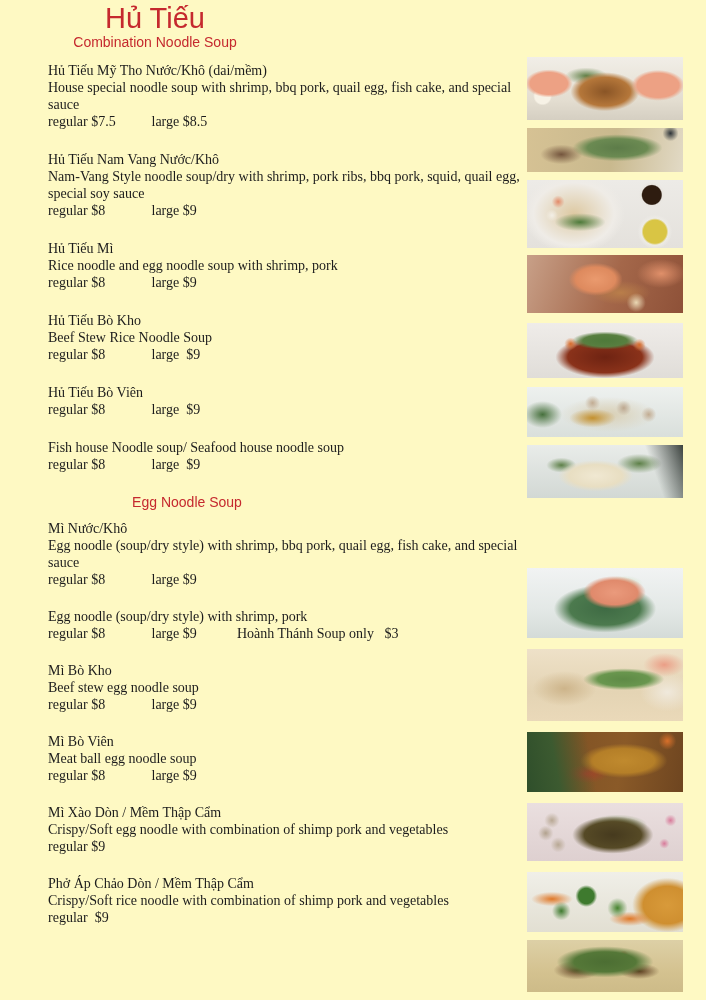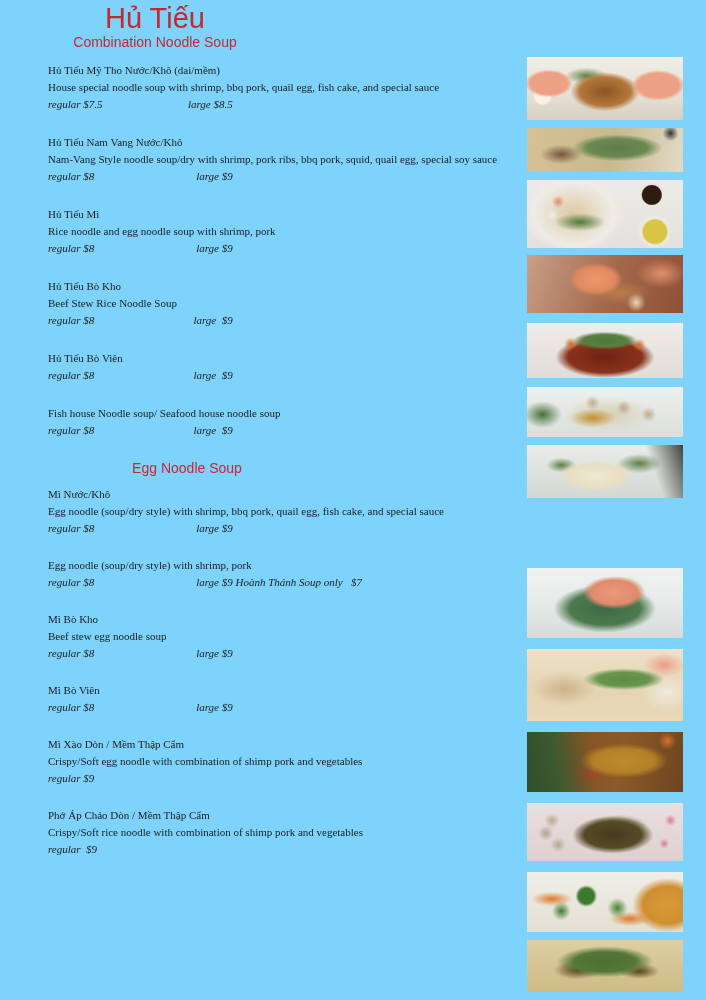--- a/index.html
+++ b/index.html
@@ -1,34 +1,34 @@
 <!DOCTYPE html>
 <html lang="vi"><head>
 <meta charset="utf-8">
 <style>
   html,body { margin:0; padding:0; background:#ffffff; }
   .page {
     position:relative; width:706px; height:1000px; margin:0 auto;
-    background:#7dd3fc; overflow:hidden;
+    background:#fef9c3; overflow:hidden;
     font-family:"Liberation Serif", serif; color:#1c1c1c;
   }
   .left-col { position:absolute; left:48px; top:0; width:478px; }
 
   .sec-header { font-family:"Liberation Sans", sans-serif; color:#c5292e; }
   .sec-header .sec-title { font-size:29px; line-height:32px; font-weight:400; }
   .sec-header .sec-sub   { font-size:14px; line-height:16px; font-weight:400; }
   .s1-header { width:220px; margin:2px 0 12px -3px; text-align:center; }
   .s2-header { width:290px; margin:8px 0 10px -6px; text-align:center; }
 
   .item { margin-bottom:21px; }
   .sec2 .item { margin-bottom:20px; }
-  .item-name, .item-desc, .price-line { font-size:11px; line-height:17px; }
-  .price-line span { display:inline-block; white-space:pre; vertical-align:top;font-style:italic; }
+  .item-name, .item-desc, .price-line { font-size:14px; line-height:17px; }
+  .price-line span { display:inline-block; white-space:pre; vertical-align:top; }
   .pr-reg   { min-width:100px; }
-  .pr-large { min-width:82px;text-align:right; }
+  .pr-large { min-width:82px; }
 
   .photo { position:absolute; left:527px; width:156px; background-color:#e8e5de; }
   .ph1 { top:57px;  height:63px;
     background:
       radial-gradient(ellipse 34px 20px at 14% 42%, #eda184 0%, #eda184 55%, transparent 70%),
       radial-gradient(ellipse 38px 22px at 84% 45%, #eda184 0%, #eda184 55%, transparent 70%),
       radial-gradient(circle 11px at 10% 62%, #f7f2e6 0%, #f7f2e6 70%, transparent 85%),
       radial-gradient(ellipse 46px 26px at 50% 55%, #8a5526 0%, #b5773a 55%, transparent 75%),
       radial-gradient(ellipse 30px 12px at 38% 30%, #5f7f45 0%, transparent 70%),
       linear-gradient(180deg, #f1eee7 0%, #e3ddd0 70%, #d5cfc2 100%); }
@@ -206,36 +206,37 @@
           <span class="pr-large">large $9</span>
           <span class="pr-extra"></span>
         </div>
       </div>
 
       <div class="item">
         <div class="item-desc">Egg noodle (soup/dry style) with shrimp, pork</div>
         <div class="price-line">
           <span class="pr-reg">regular $8</span>
           <span class="pr-large">large $9</span>
-          <span class="pr-extra">Hoành Thánh Soup only   $7</span>
+          <span class="pr-extra">Hoành Thánh Soup only   $3</span>
         </div>
       </div>
 
       <div class="item">
         <div class="item-name">Mì Bò Kho</div>
         <div class="item-desc">Beef stew egg noodle soup</div>
         <div class="price-line">
           <span class="pr-reg">regular $8</span>
           <span class="pr-large">large $9</span>
           <span class="pr-extra"></span>
         </div>
       </div>
 
       <div class="item">
         <div class="item-name">Mì Bò Viên</div>
+        <div class="item-desc">Meat ball egg noodle soup</div>
         <div class="price-line">
           <span class="pr-reg">regular $8</span>
           <span class="pr-large">large $9</span>
           <span class="pr-extra"></span>
         </div>
       </div>
 
       <div class="item">
         <div class="item-name">Mì Xào Dòn / Mềm Thập Cẩm</div>
         <div class="item-desc">Crispy/Soft egg noodle with combination of shimp pork and vegetables</div>

